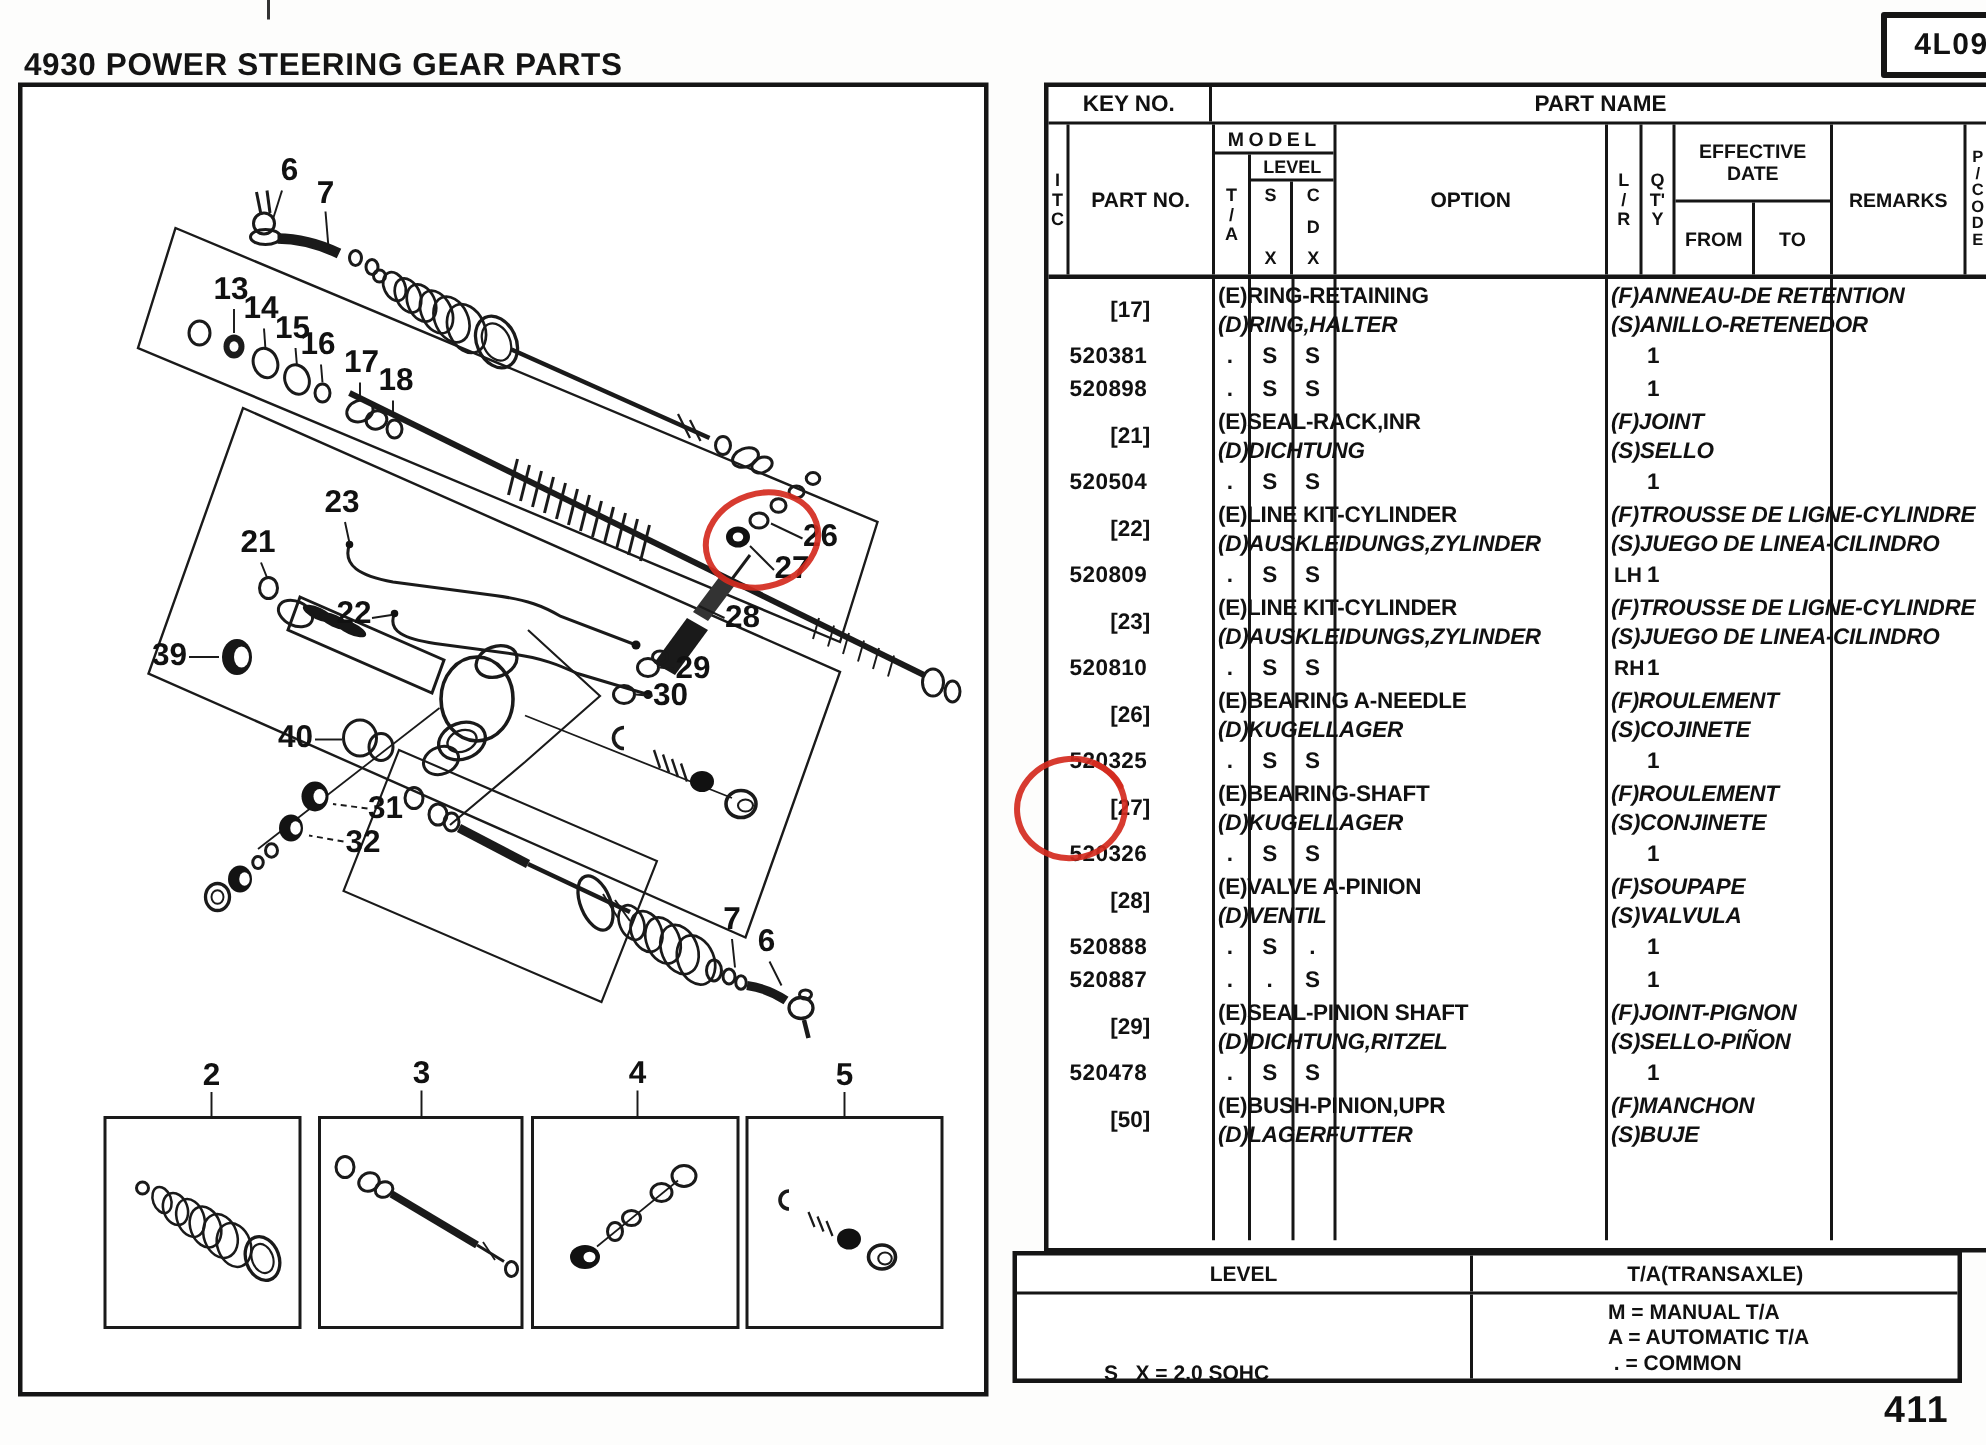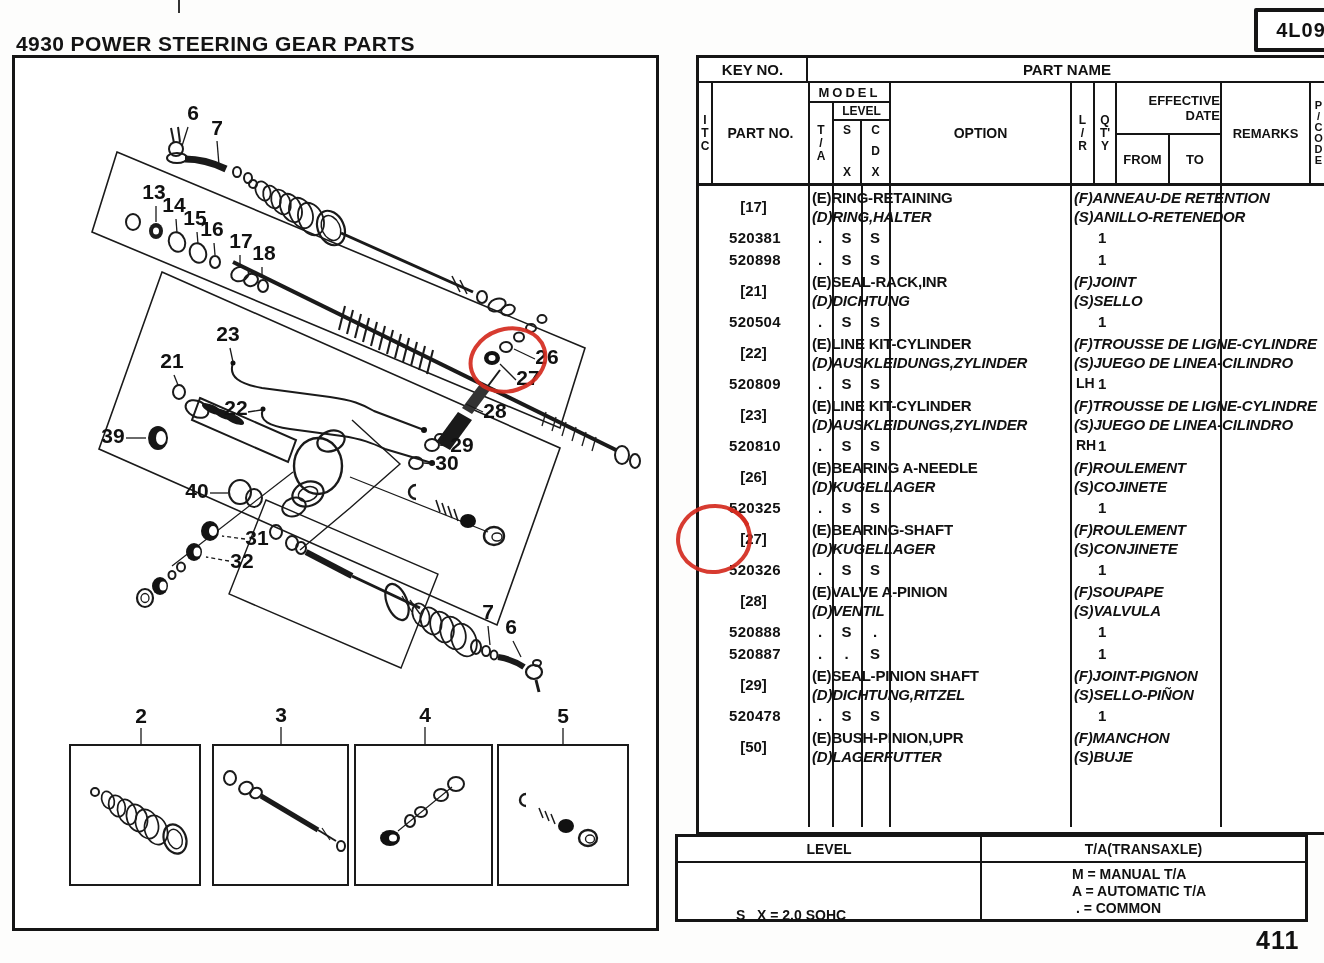--- a/index.html
+++ b/index.html
@@ -40,37 +40,37 @@
   .col-ta{width:24px;border-right:2px solid #151515;box-sizing:border-box;font-size:12px;}
   .level-wrap{flex:1;display:flex;flex-direction:column;}
   .level-label{height:18px;border-bottom:2px solid #151515;display:flex;align-items:center;justify-content:center;font-size:12px;box-sizing:border-box;}
   .level-body{flex:1;display:flex;}
   .col-sx{width:28px;border-right:2px solid #151515;box-sizing:border-box;justify-content:space-between;padding:3px 0 4px;}
   .col-cdx{flex:1;justify-content:space-between;padding:3px 0 4px;}
   .col-option{width:181px;display:flex;align-items:center;justify-content:center;font-size:14px;}
   .col-lr{width:23px;font-size:12px;}
   .col-qty{width:22px;font-size:12px;}
   .col-eff{width:105px;display:flex;flex-direction:column;}
-  .eff-label{height:50px;display:flex;align-items:center;justify-content:center;text-align:right;font-size:13px;line-height:15px;}
+  .eff-label{height:50px;display:flex;align-items:center;justify-content:center;text-align:center;font-size:13px;line-height:15px;}
   .eff-body{flex:1;display:flex;border-top:2px solid #151515;}
   .col-from{width:53px;border-right:2px solid #151515;box-sizing:border-box;display:flex;align-items:center;justify-content:center;font-size:13px;}
   .col-to{flex:1;display:flex;align-items:center;justify-content:center;font-size:13px;}
   .col-remarks{width:89px;display:flex;align-items:center;justify-content:center;font-size:13px;}
   .col-pcode{border-right:none!important;flex:1;font-size:11px;line-height:11px;}
   
   #tbody{position:relative;height:641px;overflow:hidden;}
   .vline{position:absolute;top:0;bottom:0;width:2px;background:#161616;}
   .entry-name-row{display:flex;height:40px;padding-top:1px;box-sizing:border-box;position:relative;z-index:2;}
   .key-cell{width:109px;display:flex;align-items:center;justify-content:center;font-size:15px;}
   .ende-cell{width:262px;padding:1px 0 0 4px;box-sizing:border-box;}
   .fres-cell{flex:1;padding:1px 0 0 4px;box-sizing:border-box;white-space:nowrap;}
   .nm{font-size:15px;line-height:19px;letter-spacing:-0.2px;}
   .it{font-style:italic;}
   .part-row{display:flex;height:22px;align-items:center;position:relative;z-index:2;}
-  .pn-cell{width:109px;padding-left:30px;box-sizing:border-box;font-size:15px;letter-spacing:.3px;}
+  .pn-cell{width:109px;padding-left:14px;box-sizing:border-box;font-size:15px;letter-spacing:.3px;}
   .ta-cell{width:24px;text-align:center;}
   .sx-cell{width:29px;text-align:center;}
   .cdx-cell{width:28px;text-align:center;}
   .opt-sp{width:181px;}
   .lr-cell{width:28px;padding-left:6px;box-sizing:border-box;font-size:14px;}
   .qty-cell{width:22px;text-align:left;font-size:15px;}
   
   #legend{left:675px;top:834px;width:633px;height:88px;border:3px solid #151515;background:#fff;box-sizing:border-box;font-weight:700;}
   .lg-head{display:flex;height:26px;border-bottom:2px solid #151515;box-sizing:border-box;}
   .lg-head >div{display:flex;align-items:center;justify-content:center;font-size:14px;box-sizing:border-box;}

